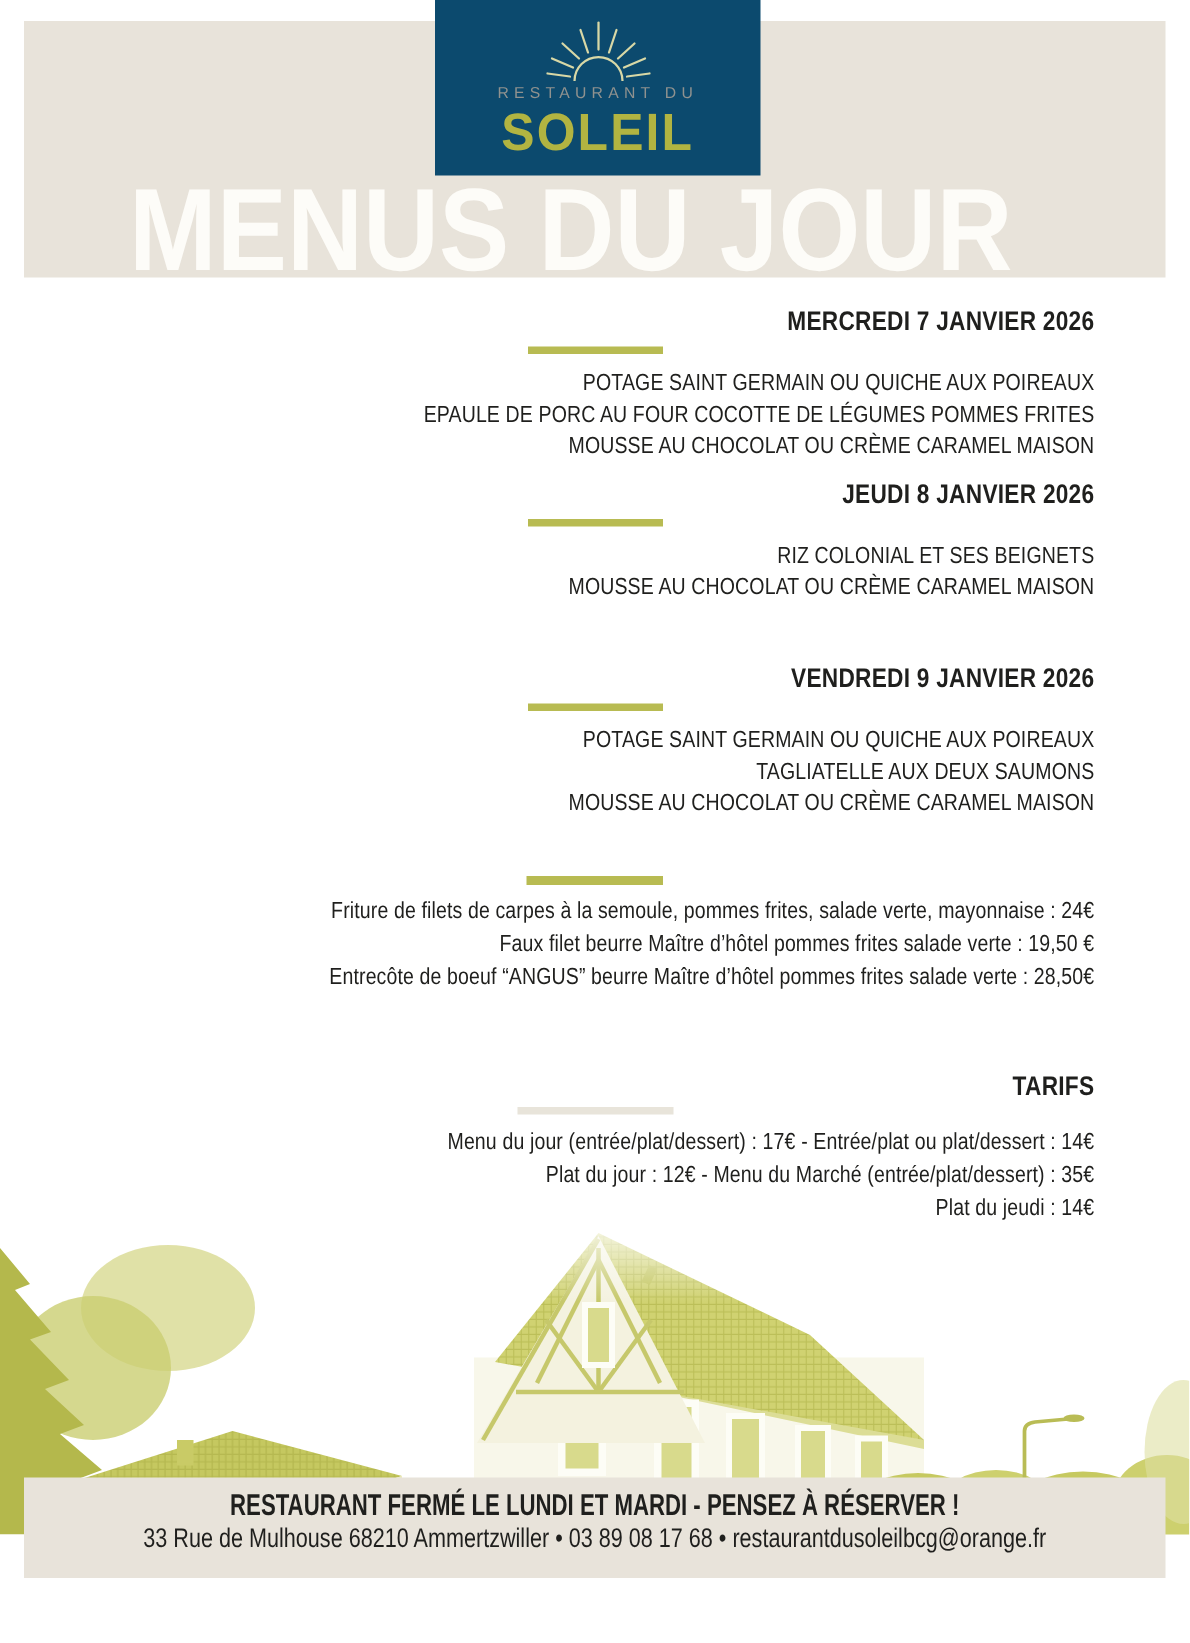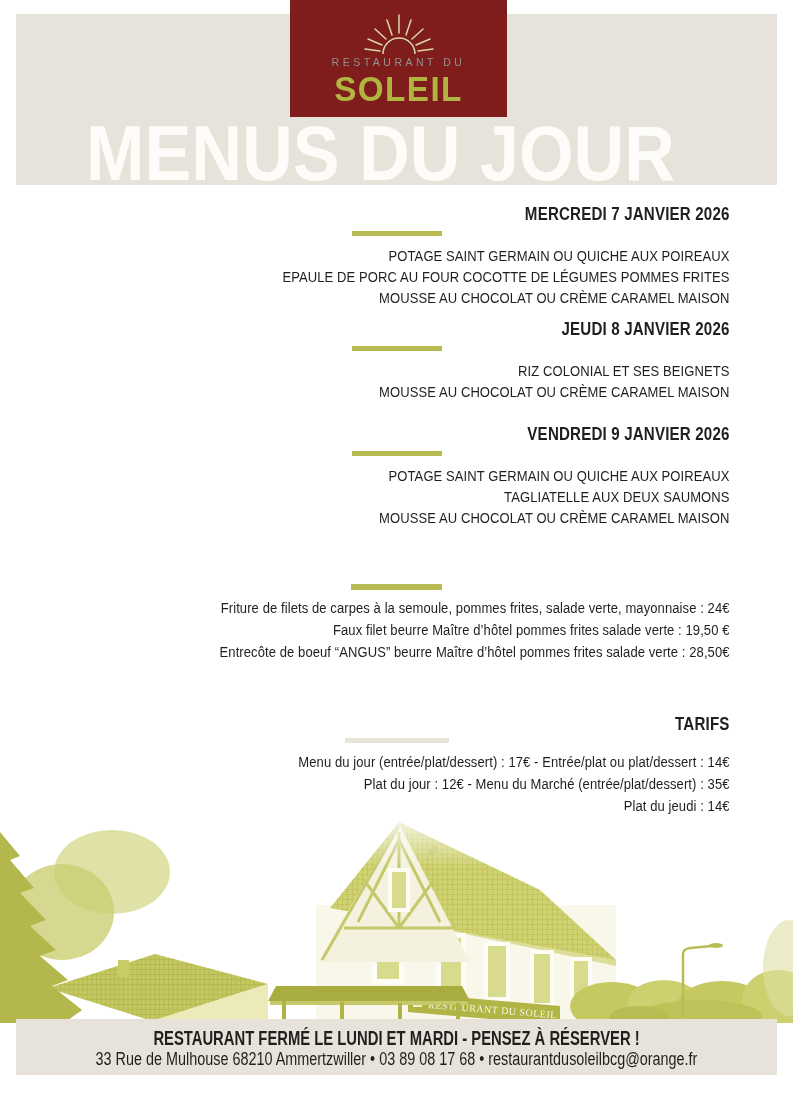--- a/index.html
+++ b/index.html
@@ -1,23 +1,23 @@
 <!DOCTYPE html>
 <html><head>
 <meta charset="utf-8">
 <style>
   html,body{margin:0;padding:0;background:#ffffff;}
   .page{position:relative;width:793px;height:1095px;background:#ffffff;overflow:hidden;
         font-family:"Liberation Sans","DejaVu Sans",sans-serif;color:#1f1f1d;}
   
   .band{position:absolute;left:16px;width:761px;background:#e8e3da;}
   .band.header{top:14px;height:171px;}
-  .band.footer{top:1019px;height:56px;}
-  
-  .logo-box{position:absolute;left:290px;top:0;width:217px;height:117px;background:#7f1d1d;text-align:center;}
+  .band.footer{top:985px;height:67px;}
+  
+  .logo-box{position:absolute;left:290px;top:0;width:217px;height:117px;background:#0c4a6e;text-align:center;}
   .logo-top{margin-top:2px;font-size:10.5px;letter-spacing:3.5px;color:#90928f;font-weight:400;}
   .logo-main{margin-top:1px;font-size:35px;font-weight:bold;letter-spacing:1.5px;color:#b2b441;
              transform:scaleX(0.95);transform-origin:50% 0;}
   .sun{display:block;margin:8px auto 2px auto;}
   
   .hero{position:absolute;left:86px;top:120px;font-size:78px;font-weight:bold;color:#fdfcf8;
         letter-spacing:0px;line-height:66px;white-space:nowrap;
         transform:scaleX(0.9);transform-origin:0 0;}
   
   .sec{position:absolute;left:0;width:793px;text-align:right;}
@@ -76,21 +76,21 @@
 
   <div class="sec" style="top:320px">
     <h2 class="cond">JEUDI 8 JANVIER 2026</h2>
     <div class="bar"></div>
     <div class="items cond">
       <p>RIZ COLONIAL ET SES BEIGNETS</p>
       <p>MOUSSE AU CHOCOLAT OU CRÈME CARAMEL MAISON</p>
     </div>
   </div>
 
-  <div class="sec" style="top:425px">
+  <div class="sec" style="top:443px">
     <h2 class="cond">VENDREDI 9 JANVIER  2026</h2>
     <div class="bar"></div>
     <div class="items cond">
       <p>POTAGE SAINT GERMAIN OU QUICHE AUX POIREAUX</p>
       <p>TAGLIATELLE AUX DEUX SAUMONS</p>
       <p>MOUSSE AU CHOCOLAT OU CRÈME CARAMEL MAISON</p>
     </div>
   </div>
 
   <div class="bar standalone"></div>

